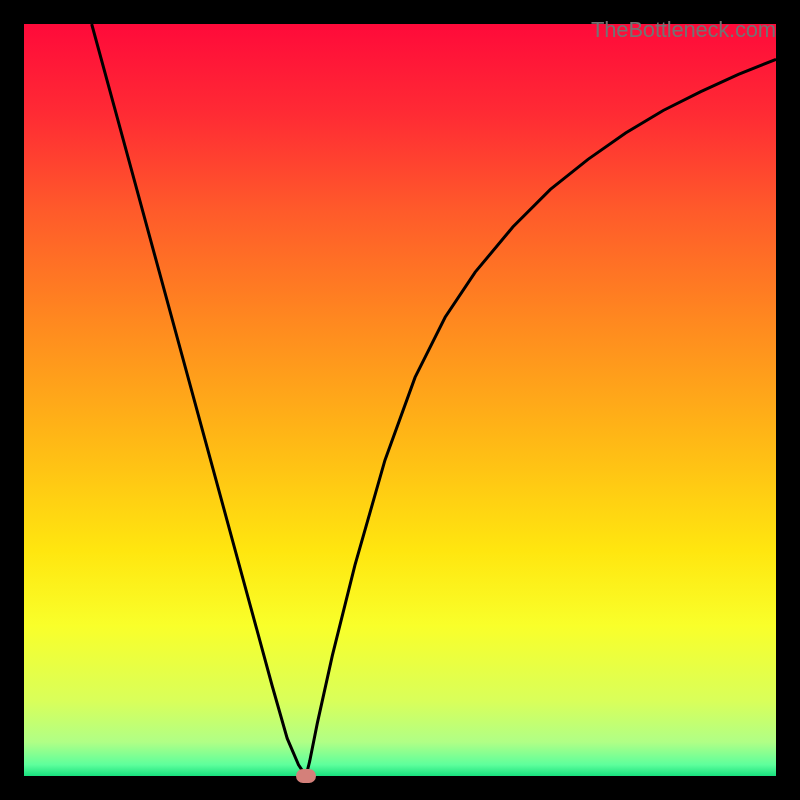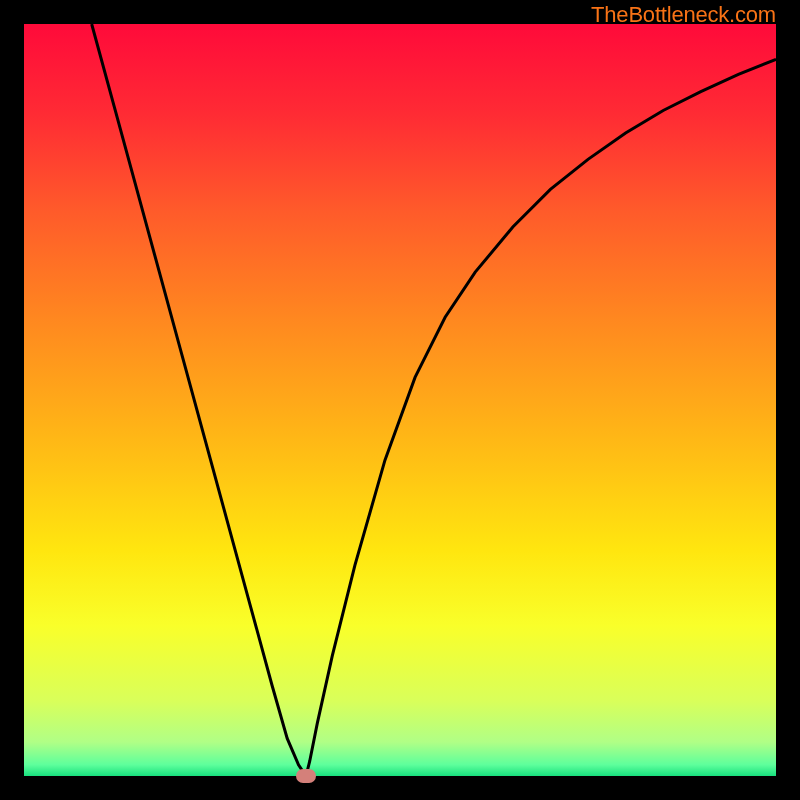--- a/index.html
+++ b/index.html
@@ -21,23 +21,23 @@
   }
   .plot-area {
     position: absolute;
     left: 0;
     top: 0;
     width: 752px;
     height: 752px;
   }
   .watermark {
     position: absolute;
-    top: 2px;
+    top: 17px;
     right: 24px;
-    color: #f97316;
+    color: #737373;
     font-size: 22px;
     font-weight: 500;
     letter-spacing: -0.2px;
     z-index: 10;
   }
   .marker {
     position: absolute;
     width: 20px;
     height: 14px;
     border-radius: 7px;

